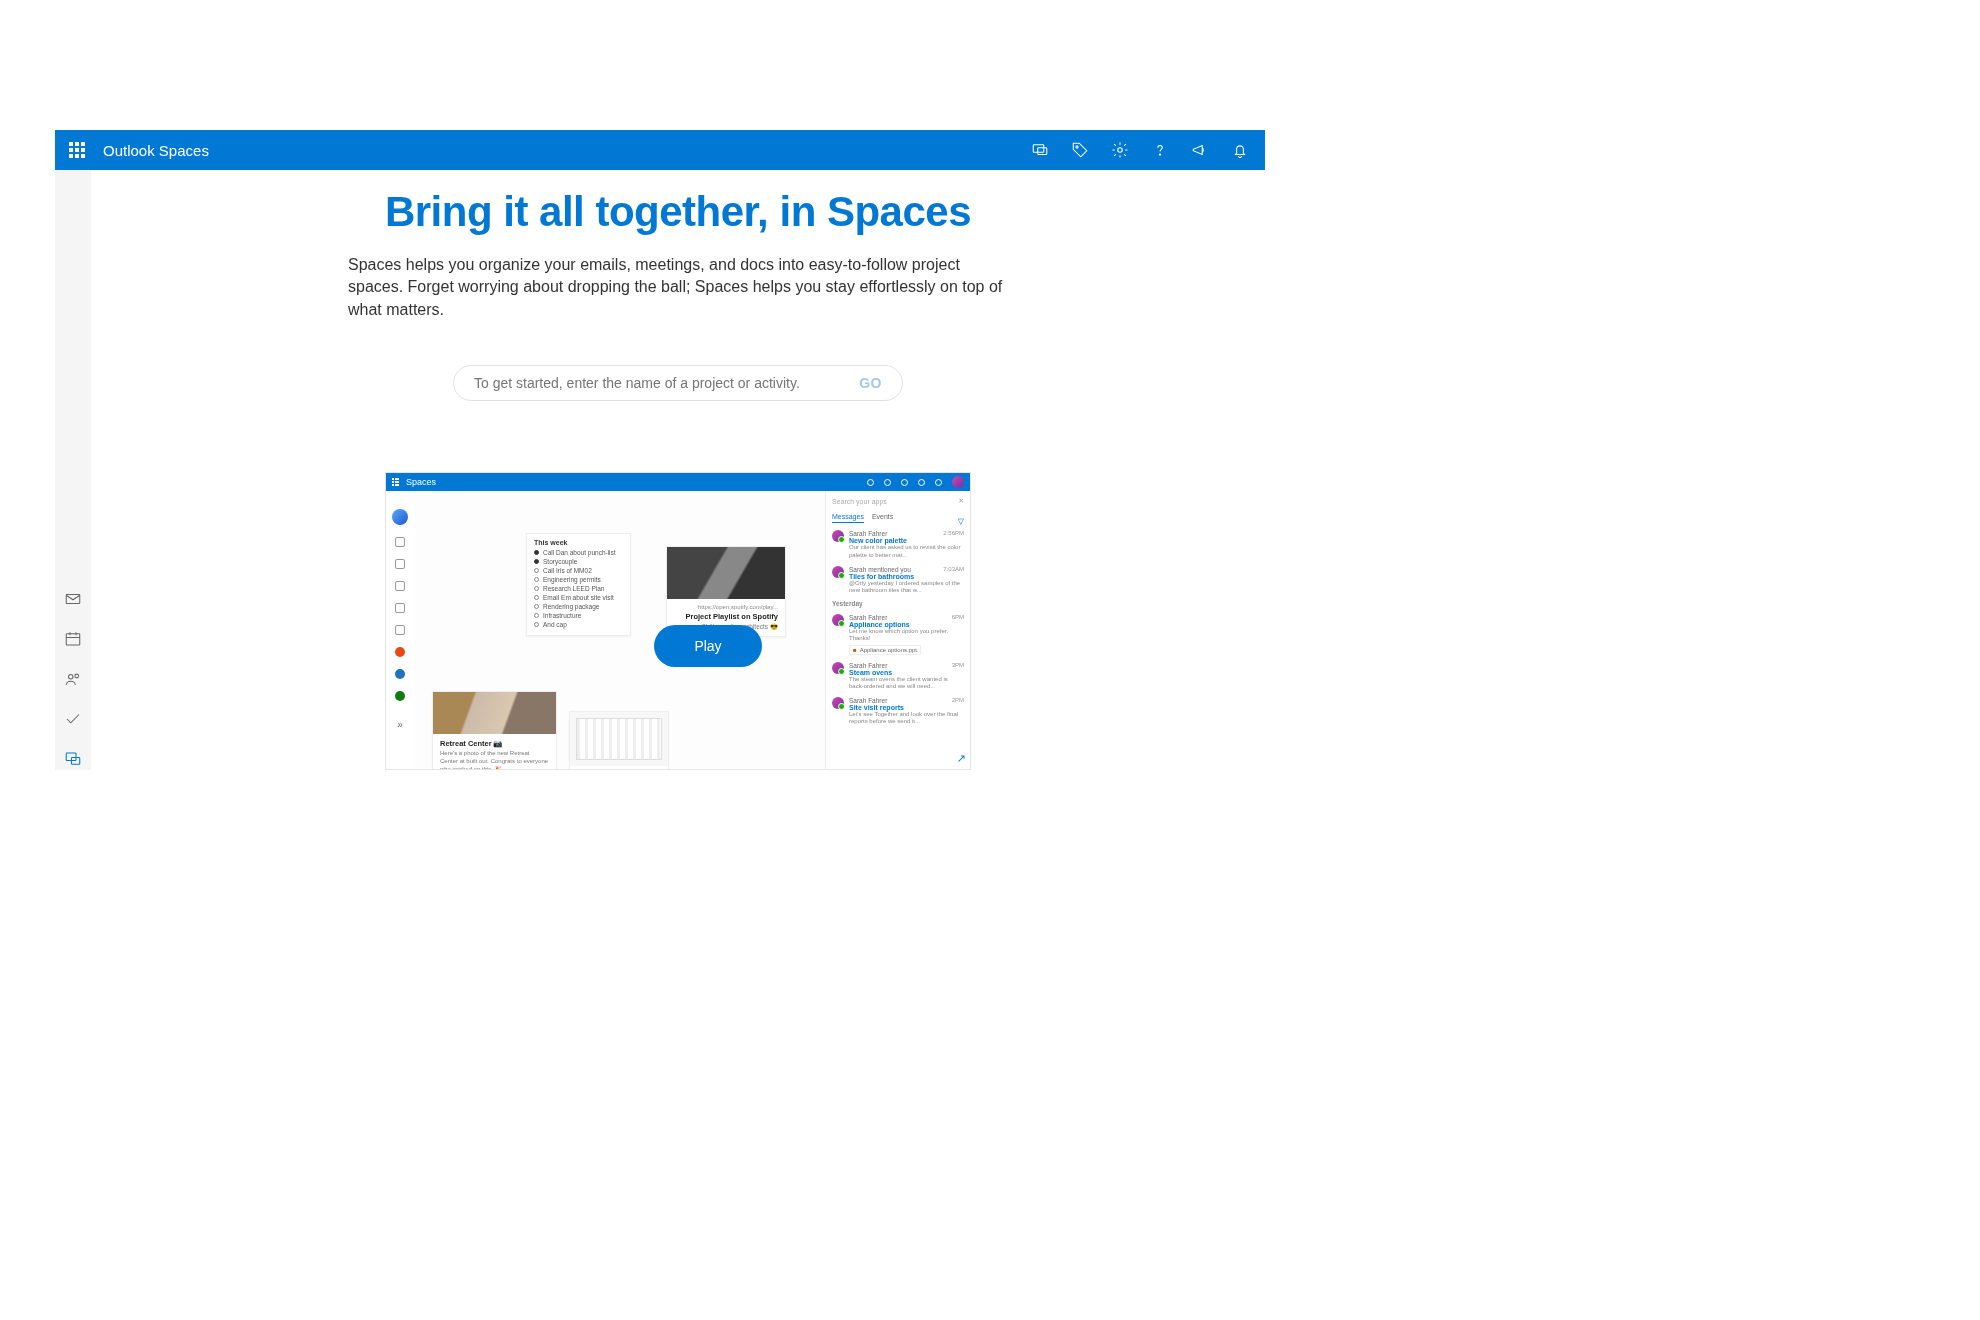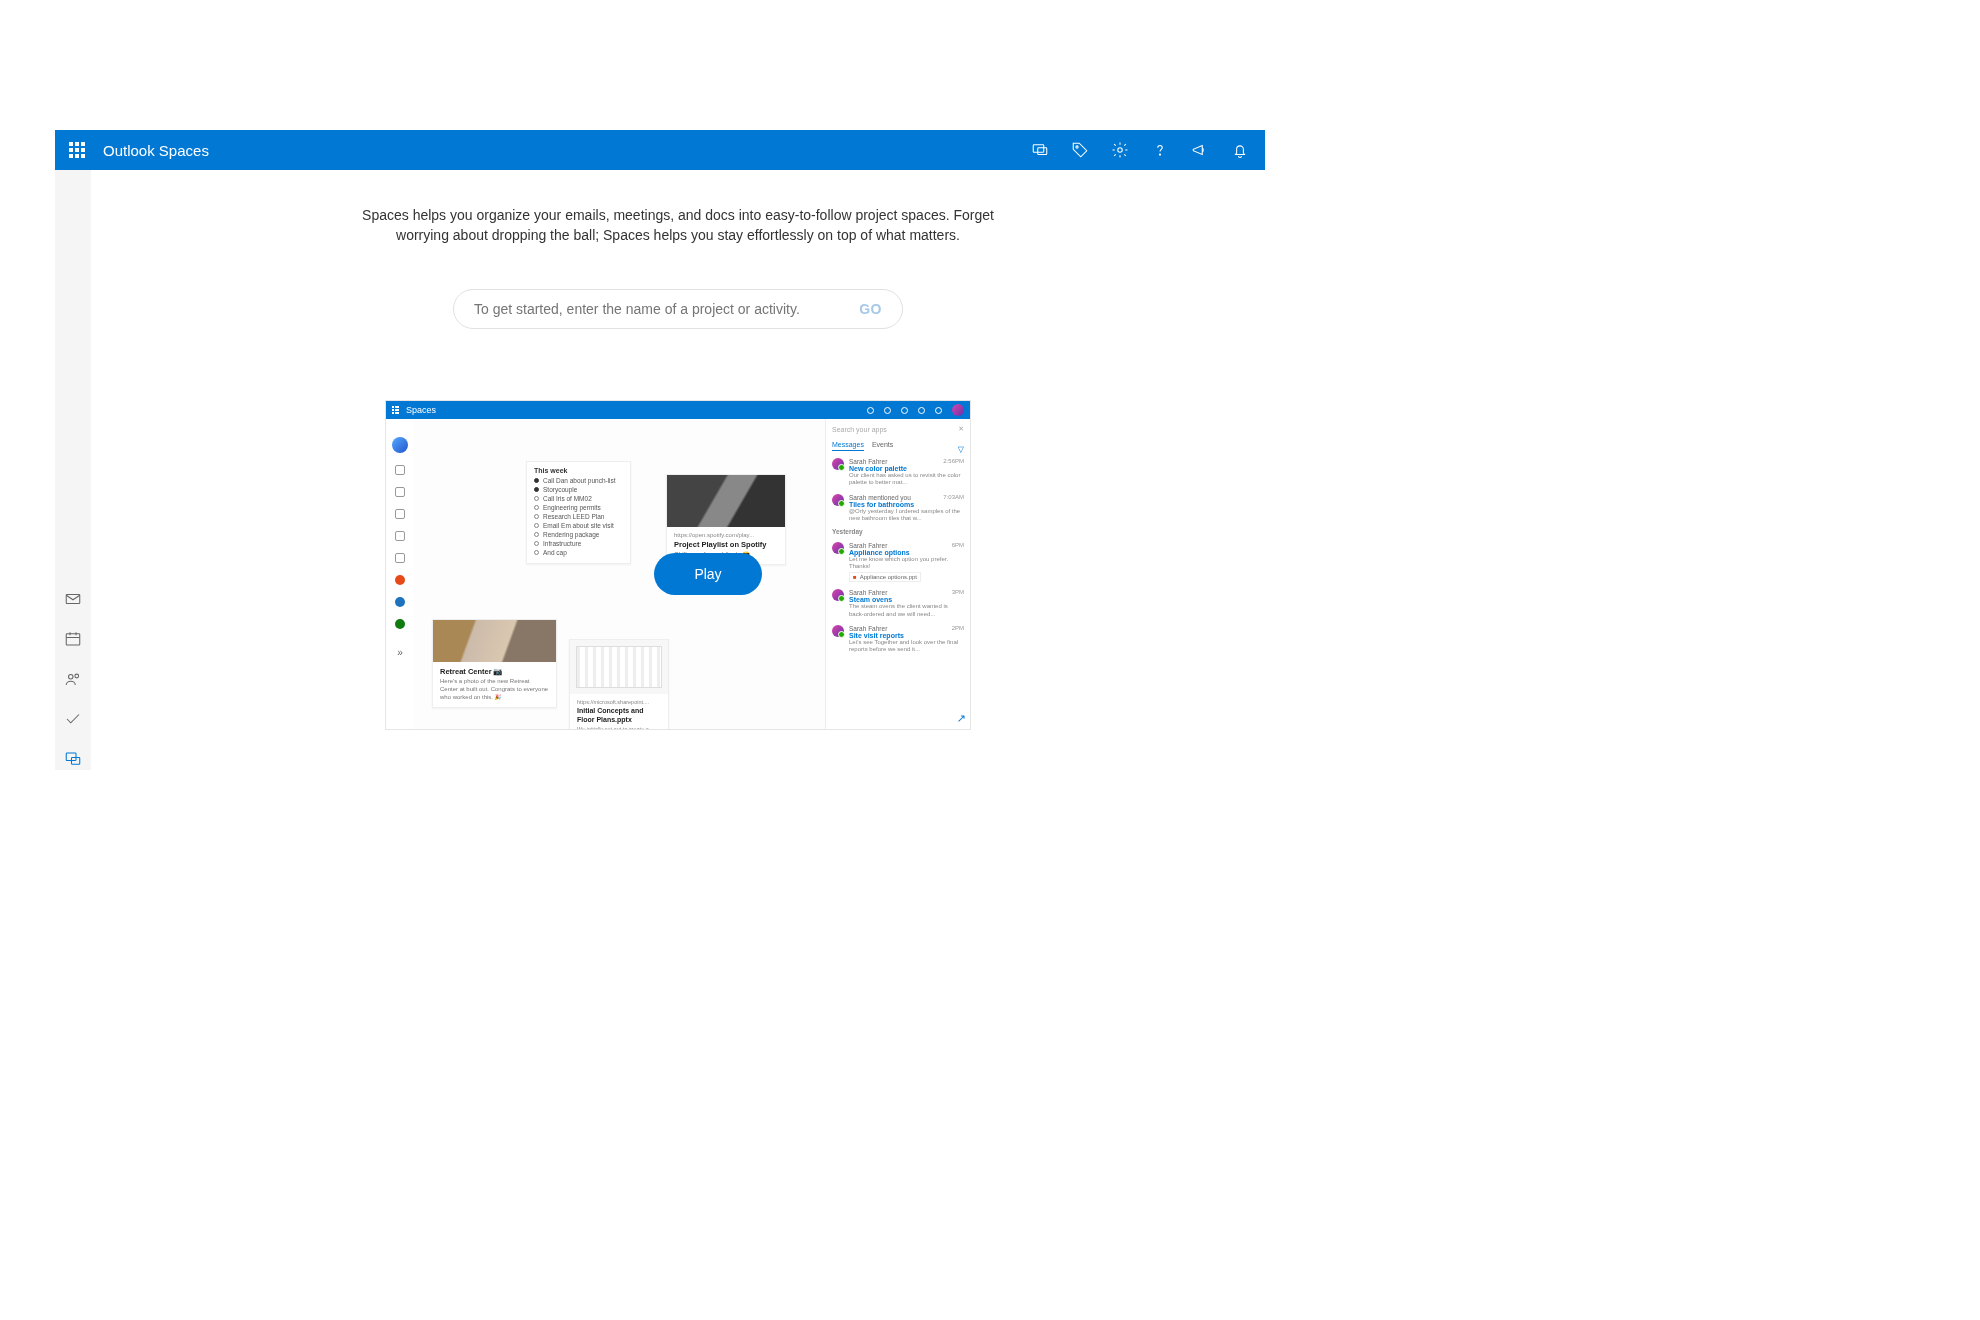--- a/index.html
+++ b/index.html
@@ -16,21 +16,21 @@
   .tb-icon svg { width: 18px; height: 18px; stroke: #fff; fill: none; stroke-width: 1.4; }
 
   .body-row { display: flex; background: #f3f4f6; height: 600px; }
   .leftrail { width: 36px; background: #f5f5f5; display: flex; flex-direction: column; align-items: center; padding-top: 420px; gap: 22px; }
   .leftrail .rail-icon { width: 18px; height: 18px; cursor: pointer; color: #666; }
   .leftrail .rail-icon.active { color: #0078d4; }
   .leftrail .rail-icon svg { width: 18px; height: 18px; stroke: currentColor; fill: none; stroke-width: 1.4; }
 
   .main { flex: 1; background: #fff; display: flex; flex-direction: column; align-items: center; padding-top: 18px; }
   .hero-title { color: #0078d4; font-size: 42px; font-weight: 600; letter-spacing: -0.5px; }
-  .hero-sub { color: #333; font-size: 14px; text-align: center; margin-top: 18px; line-height: 1.4; max-width: 660px; }
+  .hero-sub { color: #333; font-size: 16px; text-align: left; margin-top: 18px; line-height: 1.4; max-width: 660px; }
 
   .search-pill { margin-top: 44px; width: 450px; height: 40px; border: 1px solid #e1e1e1; border-radius: 22px; display: flex; align-items: center; padding: 0 20px; }
   .search-pill input { flex: 1; border: none; outline: none; font-size: 14px; color: #666; background: transparent; }
   .go-btn { color: #a6c8e8; font-weight: 600; font-size: 14px; letter-spacing: 0.5px; cursor: pointer; }
 
   .preview { margin-top: 71px; width: 586px; height: 330px; background: #fff; border: 1px solid #e5e5e5; display: flex; flex-direction: column; overflow: hidden; }
   .pv-top { height: 18px; background: #0078d4; display: flex; align-items: center; padding: 0 6px; }
   .pv-top-left { display: flex; align-items: center; gap: 6px; color: #fff; font-size: 9px; }
   .pv-waffle { width: 8px; height: 8px; display: grid; grid-template-columns: repeat(3,2px); grid-template-rows: repeat(3,2px); gap: 0.7px; }
   .pv-waffle span { background:#fff; }
@@ -47,21 +47,21 @@
   .pv-rail .chev{font-size:10px;color:#666;margin-top:6px;}
 
   .pv-canvas { flex:1; position:relative; background:#fdfdfd; }
   .card{position:absolute;background:#fff;border:1px solid #eee;box-shadow:0 1px 2px rgba(0,0,0,0.05);font-size:7px;color:#555;padding:5px 7px;}
   .todo-card{left:112px;top:42px;width:105px;}
   .todo-card .hd{font-weight:600;margin-bottom:3px;font-size:7px;color:#333;}
   .todo-item{display:flex;align-items:center;gap:4px;margin:2px 0;font-size:6.5px;}
   .todo-item .circ{width:5px;height:5px;border:1px solid #888;border-radius:50%;flex-shrink:0;}
   .todo-item .circ.done{background:#333;border-color:#333;}
 
-  .spotify-card{left:252px;top:55px;width:120px;padding:0;}
+  .spotify-card{left:252px;top:55px;width:120px;padding:0;text-align:right;}
   .spotify-card .img{height:52px;background:#222 linear-gradient(120deg,#444 40%,#888 42%,#888 60%,#333 62%);}
   .spotify-card .body{padding:5px 7px;}
   .spotify-card .url{font-size:6px;color:#888;}
   .spotify-card .ttl{font-size:7.5px;font-weight:600;color:#222;margin-top:2px;}
   .spotify-card .sub{font-size:6.5px;color:#777;margin-top:2px;}
 
   .play-btn{position:absolute;left:240px;top:134px;width:108px;height:42px;border-radius:24px;background:#0078d4;color:#fff;display:flex;align-items:center;justify-content:center;font-size:14px;cursor:pointer;}
 
   .retreat-card{left:18px;top:200px;width:125px;padding:0;}
   .retreat-card .img{height:42px;background:linear-gradient(110deg,#a85 30%,#cba 32%,#d9c7b0 60%,#876 62%);}
@@ -173,20 +173,21 @@
       <div class="rail-icon"><svg viewBox="0 0 24 24">
             <path d="M4 12l5 5L20 6"></path>
           </svg></div>
       <div class="rail-icon active"><svg viewBox="0 0 24 24">
             <rect x="3" y="4" width="13" height="10" rx="1"></rect>
             <rect x="10" y="10" width="11" height="9" rx="1"></rect>
           </svg></div>
     </div>
 
     <div class="main">
+      <div class="hero-title">Bring it all together, in Spaces</div>
       <div class="hero-sub">Spaces helps you organize your emails, meetings, and docs into easy-to-follow project spaces. Forget worrying about dropping the ball; Spaces helps you stay effortlessly on top of what matters.</div>
 
       <div class="search-pill">
         <input type="text" placeholder="To get started, enter the name of a project or activity." style="">
         <div class="go-btn">GO</div>
       </div>
 
       <div class="preview">
         <div class="pv-top">
           <div class="pv-top-left">

